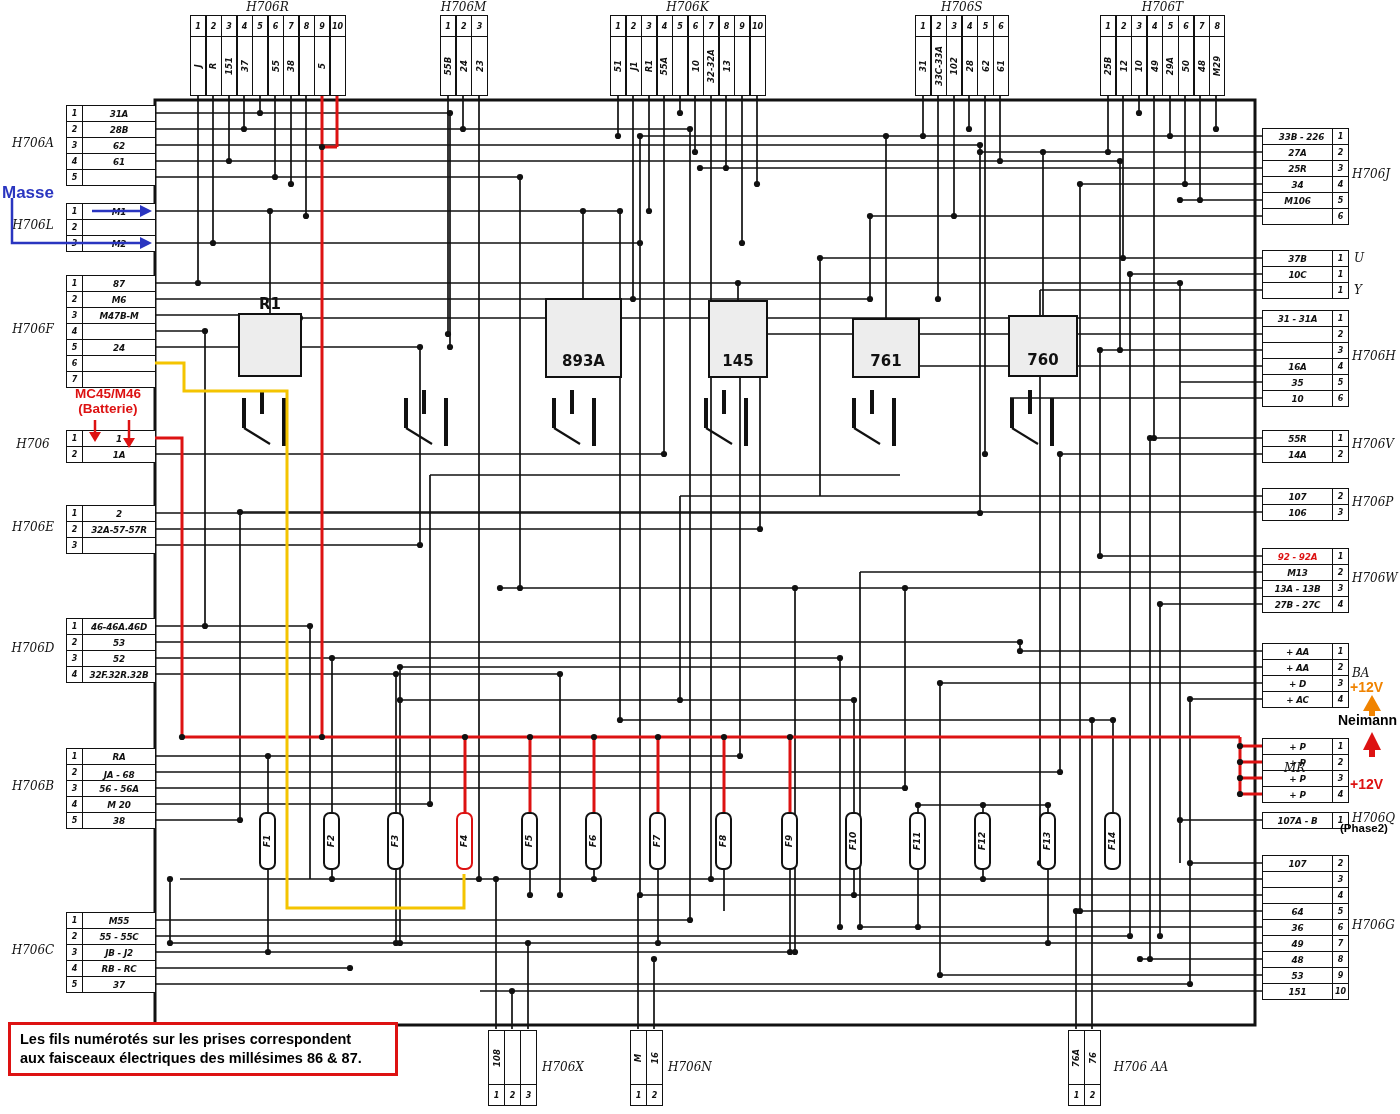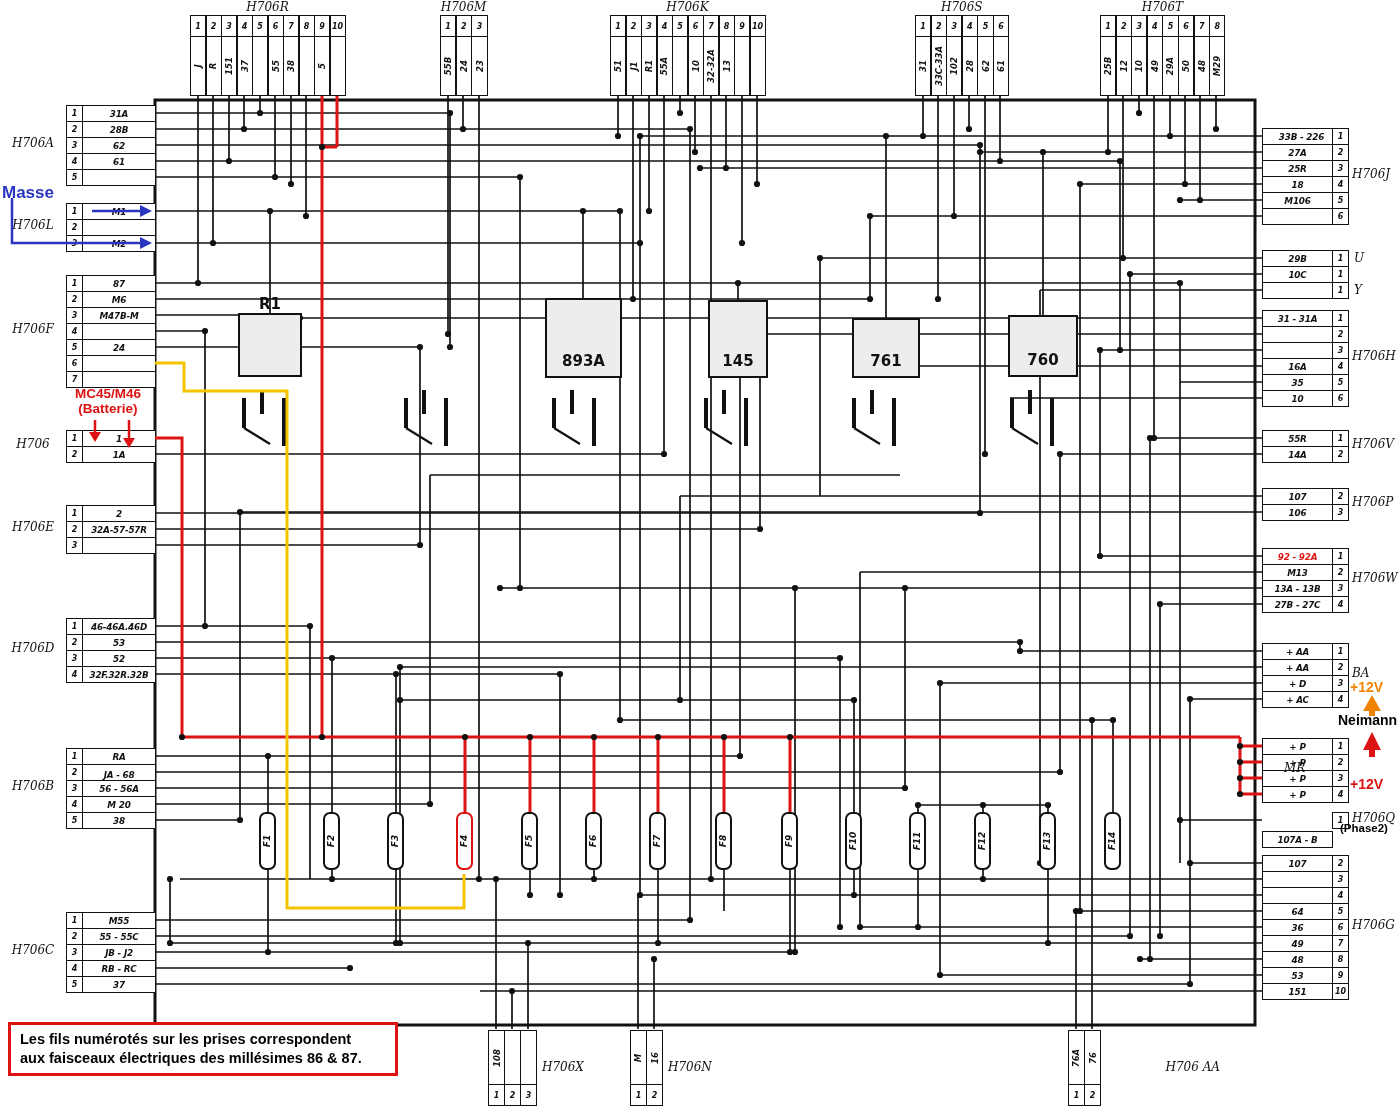--- a/index.html
+++ b/index.html
@@ -653,27 +653,27 @@
     <div class="cell lbl" style="left: 82px; top: 960px; width: 74px; height: 17px;">RB - RC</div>
     <div class="cell num" style="left: 66px; top: 976px; width: 17px; height: 17px;">5</div>
     <div class="cell lbl" style="left: 82px; top: 976px; width: 74px; height: 17px;">37</div>
     <div class="ctitle" style="left: 1352px; top: 167px; width: 46px; text-align: left;">H706J</div>
     <div class="cell lbl" style="left: 1262px; top: 128px; width: 79px; height: 17px;">33B - 226</div>
     <div class="cell num" style="left: 1332px; top: 128px; width: 17px; height: 17px;">1</div>
     <div class="cell lbl" style="left: 1262px; top: 144px; width: 71px; height: 17px;">27A</div>
     <div class="cell num" style="left: 1332px; top: 144px; width: 17px; height: 17px;">2</div>
     <div class="cell lbl" style="left: 1262px; top: 160px; width: 71px; height: 17px;">25R</div>
     <div class="cell num" style="left: 1332px; top: 160px; width: 17px; height: 17px;">3</div>
-    <div class="cell lbl" style="left: 1262px; top: 176px; width: 71px; height: 17px;">18</div>
+    <div class="cell lbl" style="left: 1262px; top: 176px; width: 71px; height: 17px;">34</div>
     <div class="cell num" style="left: 1332px; top: 176px; width: 17px; height: 17px;">4</div>
     <div class="cell lbl" style="left: 1262px; top: 192px; width: 71px; height: 17px;">M106</div>
     <div class="cell num" style="left: 1332px; top: 192px; width: 17px; height: 17px;">5</div>
     <div class="cell lbl" style="left: 1262px; top: 208px; width: 71px; height: 17px;"></div>
     <div class="cell num" style="left: 1332px; top: 208px; width: 17px; height: 17px;">6</div>
-    <div class="cell lbl" style="left: 1262px; top: 250px; width: 71px; height: 17px;">29B</div>
+    <div class="cell lbl" style="left: 1262px; top: 250px; width: 71px; height: 17px;">37B</div>
     <div class="cell num" style="left: 1332px; top: 250px; width: 17px; height: 17px;">1</div>
     <div class="ctitle" style="left: 1354px; top: 251px; width: 30px; text-align: left;">U</div>
     <div class="cell lbl" style="left: 1262px; top: 266px; width: 71px; height: 17px;">10C</div>
     <div class="cell num" style="left: 1332px; top: 266px; width: 17px; height: 17px;">1</div>
     <div class="cell lbl" style="left: 1262px; top: 282px; width: 71px; height: 17px;"></div>
     <div class="cell num" style="left: 1332px; top: 282px; width: 17px; height: 17px;">1</div>
     <div class="ctitle" style="left: 1354px; top: 283px; width: 30px; text-align: left;">Y</div>
     <div class="ctitle" style="left: 1352px; top: 349px; width: 46px; text-align: left;">H706H</div>
     <div class="cell lbl" style="left: 1262px; top: 310px; width: 71px; height: 17px;">31 - 31A</div>
     <div class="cell num" style="left: 1332px; top: 310px; width: 17px; height: 17px;">1</div>
@@ -718,21 +718,21 @@
     <div class="ctitle" style="left: 1284px; top: 761px; width: 46px; text-align: left;">MR</div>
     <div class="cell lbl" style="left: 1262px; top: 738px; width: 71px; height: 17px;">+ P</div>
     <div class="cell num" style="left: 1332px; top: 738px; width: 17px; height: 17px;">1</div>
     <div class="cell lbl" style="left: 1262px; top: 754px; width: 71px; height: 17px;">+ P</div>
     <div class="cell num" style="left: 1332px; top: 754px; width: 17px; height: 17px;">2</div>
     <div class="cell lbl" style="left: 1262px; top: 770px; width: 71px; height: 17px;">+ P</div>
     <div class="cell num" style="left: 1332px; top: 770px; width: 17px; height: 17px;">3</div>
     <div class="cell lbl" style="left: 1262px; top: 786px; width: 71px; height: 17px;">+ P</div>
     <div class="cell num" style="left: 1332px; top: 786px; width: 17px; height: 17px;">4</div>
     <div class="ctitle" style="left: 1352px; top: 811px; width: 46px; text-align: left;">H706Q</div>
-    <div class="cell lbl" style="left: 1262px; top: 831px; width: 71px; height: 17px;">107A - B</div>
+    <div class="cell lbl" style="left: 1262px; top: 812px; width: 71px; height: 17px;">107A - B</div>
     <div class="cell num" style="left: 1332px; top: 812px; width: 17px; height: 17px;">1</div>
     <div class="ctitle" style="left: 1352px; top: 918px; width: 46px; text-align: left;">H706G</div>
     <div class="cell lbl" style="left: 1262px; top: 855px; width: 71px; height: 17px;">107</div>
     <div class="cell num" style="left: 1332px; top: 855px; width: 17px; height: 17px;">2</div>
     <div class="cell lbl" style="left: 1262px; top: 871px; width: 71px; height: 17px;"></div>
     <div class="cell num" style="left: 1332px; top: 871px; width: 17px; height: 17px;">3</div>
     <div class="cell lbl" style="left: 1262px; top: 887px; width: 71px; height: 17px;"></div>
     <div class="cell num" style="left: 1332px; top: 887px; width: 17px; height: 17px;">4</div>
     <div class="cell lbl" style="left: 1262px; top: 903px; width: 71px; height: 17px;">64</div>
     <div class="cell num" style="left: 1332px; top: 903px; width: 17px; height: 17px;">5</div>
@@ -769,21 +769,21 @@
     <div class="cell num" style="left: 646px; top: 1084px; width: 17px; height: 22px;">2</div>
     <div class="ctitle" style="left: 668px; top: 1060px; width: 70px; text-align: left;">H706N</div>
     <div class="cell" style="left: 1068px; top: 1030px; width: 17px; height: 55px;">
       <span class="vtext">76A</span>
     </div>
     <div class="cell num" style="left: 1068px; top: 1084px; width: 17px; height: 22px;">1</div>
     <div class="cell" style="left: 1084px; top: 1030px; width: 17px; height: 55px;">
       <span class="vtext">76</span>
     </div>
     <div class="cell num" style="left: 1084px; top: 1084px; width: 17px; height: 22px;">2</div>
-    <div class="ctitle" style="left: 1106px; top: 1060px; width: 70px; text-align: right; margin-left: 44px;">H706 AA</div>
+    <div class="ctitle" style="left: 1106px; top: 1060px; width: 70px; text-align: center;">H706 AA</div>
     <div class="relay" style="left: 238px; top: 313px; width: 64px; height: 64px;"></div>
     <div class="relay-lbl" style="left: 238px; top: 295px; width: 64px;">R1</div>
     <div class="relay" style="left: 545px; top: 298px; width: 77px; height: 80px;"></div>
     <div class="relay-lbl" style="left: 545px; top: 352px; width: 77px;">893A</div>
     <div class="relay" style="left: 708px; top: 300px; width: 60px; height: 78px;"></div>
     <div class="relay-lbl" style="left: 708px; top: 352px; width: 60px;">145</div>
     <div class="relay" style="left: 852px; top: 318px; width: 68px; height: 60px;"></div>
     <div class="relay-lbl" style="left: 852px; top: 352px; width: 68px;">761</div>
     <div class="relay" style="left: 1008px; top: 315px; width: 70px; height: 62px;"></div>
     <div class="relay-lbl" style="left: 1008px; top: 351px; width: 70px;">760</div>

